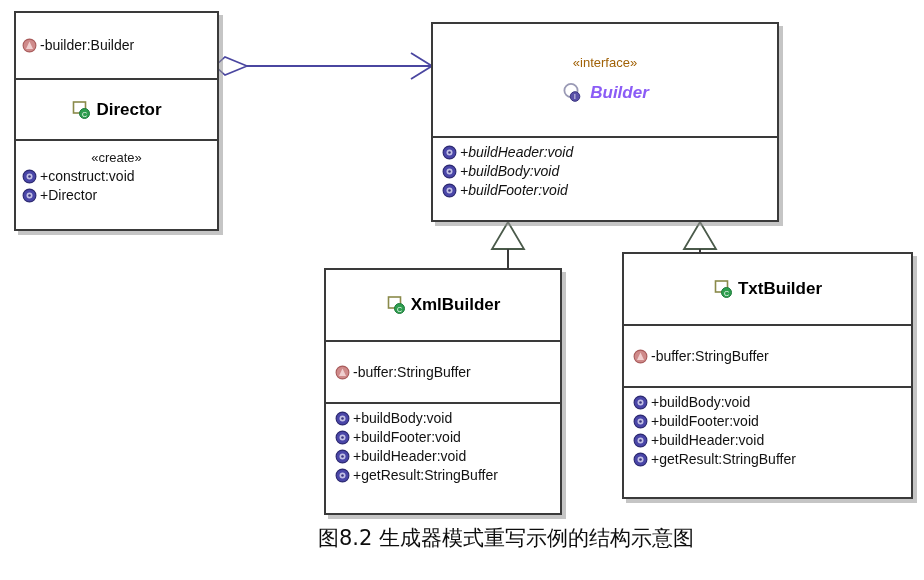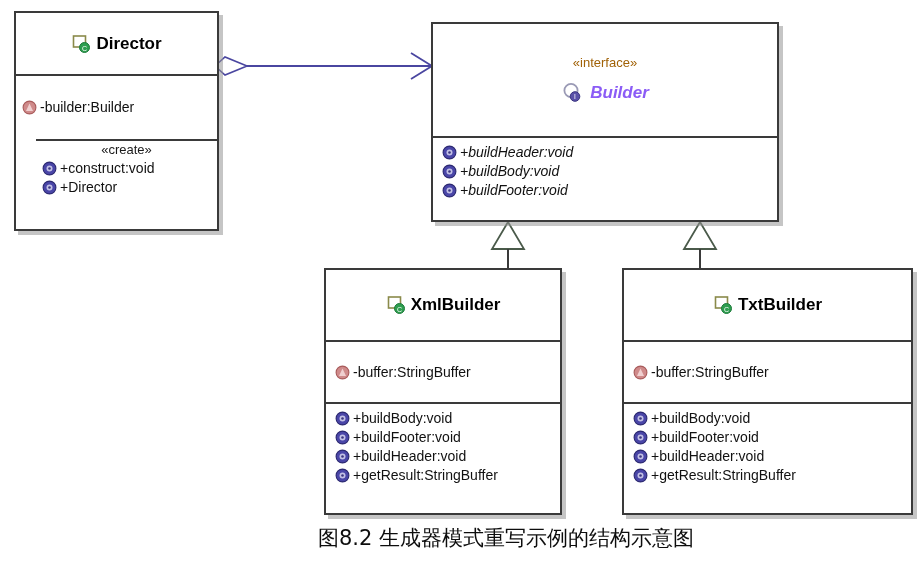--- a/index.html
+++ b/index.html
@@ -149,46 +149,46 @@
   </svg>
   <div class="gen-line" style="left:507px; top:249px; height:20px;"></div>
 
   <svg class="conn" style="left:681px; top:221px;" width="38" height="30" viewBox="0 0 38 30">
     <polygon points="19,1 35,28 3,28" fill="#ffffff" stroke="#4a5a4a" stroke-width="1.8"></polygon>
   </svg>
   <div class="gen-line" style="left:699px; top:249px; height:20px;"></div>
 
   <div class="uml-box" style="left:14px; top:11px; width:205px; height:220px;">
 
+    <div class="compartment" style="height:65px; display:flex; align-items:center;">
+      <div class="member">
+        <span class="icon">
+          <svg width="15" height="15" viewBox="0 0 15 15">
+            <circle cx="7.5" cy="7.5" r="6.4" fill="#cf8a8a" stroke="#a85a5a" stroke-width="1.1"></circle>
+            <polygon points="7.5,3.5 11,11 4,11" fill="#f0cfcf"></polygon>
+          </svg>
+        </span>
+        <span class="txt">-builder:Builder</span>
+      </div>
+    </div>
+
     <div class="compartment hdr" style="height:61px;">
       <div class="hdr-row">
         <span class="icon">
           <svg width="20" height="20" viewBox="0 0 20 20">
             <rect x="2.5" y="2" width="12" height="11" fill="#ffffff" stroke="#8a8a4a" stroke-width="1.6"></rect>
             <circle cx="13.5" cy="13.5" r="5" fill="#2e9e4f" stroke="#1d7a3a" stroke-width="1"></circle>
             <text x="13.5" y="17" font-size="7" fill="#ffffff" text-anchor="middle" font-family="Liberation Sans, sans-serif">C</text>
           </svg>
         </span>
         <span class="cls-name">Director</span>
       </div>
     </div>
 
-    <div class="compartment" style="height:65px; display:flex; align-items:center;">
-      <div class="member">
-        <span class="icon">
-          <svg width="15" height="15" viewBox="0 0 15 15">
-            <circle cx="7.5" cy="7.5" r="6.4" fill="#cf8a8a" stroke="#a85a5a" stroke-width="1.1"></circle>
-            <polygon points="7.5,3.5 11,11 4,11" fill="#f0cfcf"></polygon>
-          </svg>
-        </span>
-        <span class="txt">-builder:Builder</span>
-      </div>
-    </div>
-
-    <div class="compartment" style="height:auto; padding-top:0;margin-left:20px;">
+    <div class="compartment" style="height:auto; padding-top:8px;">
       <div class="center-line">«create»</div>
       <div class="member">
         <span class="icon">
           <svg width="15" height="15" viewBox="0 0 15 15">
             <circle cx="7.5" cy="7.5" r="6.4" fill="#4a46a8" stroke="#2b2870" stroke-width="1.1"></circle>
             <circle cx="7.5" cy="7.5" r="3" fill="#c3c1e6"></circle>
             <circle cx="7.5" cy="7.5" r="1.3" fill="#3a3680"></circle>
           </svg>
         </span>
         <span class="txt">+construct:void</span>
@@ -320,21 +320,21 @@
             <circle cx="7.5" cy="7.5" r="6.4" fill="#4a46a8" stroke="#2b2870" stroke-width="1.1"></circle>
             <circle cx="7.5" cy="7.5" r="3" fill="#c3c1e6"></circle>
             <circle cx="7.5" cy="7.5" r="1.3" fill="#3a3680"></circle>
           </svg>
         </span>
         <span class="txt">+getResult:StringBuffer</span>
       </div>
     </div>
   </div>
 
-  <div class="uml-box" style="left:622px; top:268px; width:291px; height:247px;">
+  <div class="uml-box" style="left:622px; top:252px; width:291px; height:247px;">
 
     <div class="compartment hdr" style="height:70px;">
       <div class="hdr-row">
         <span class="icon">
           <svg width="20" height="20" viewBox="0 0 20 20">
             <rect x="2.5" y="2" width="12" height="11" fill="#ffffff" stroke="#8a8a4a" stroke-width="1.6"></rect>
             <circle cx="13.5" cy="13.5" r="5" fill="#2e9e4f" stroke="#1d7a3a" stroke-width="1"></circle>
             <text x="13.5" y="17" font-size="7" fill="#ffffff" text-anchor="middle" font-family="Liberation Sans, sans-serif">C</text>
           </svg>
         </span>

